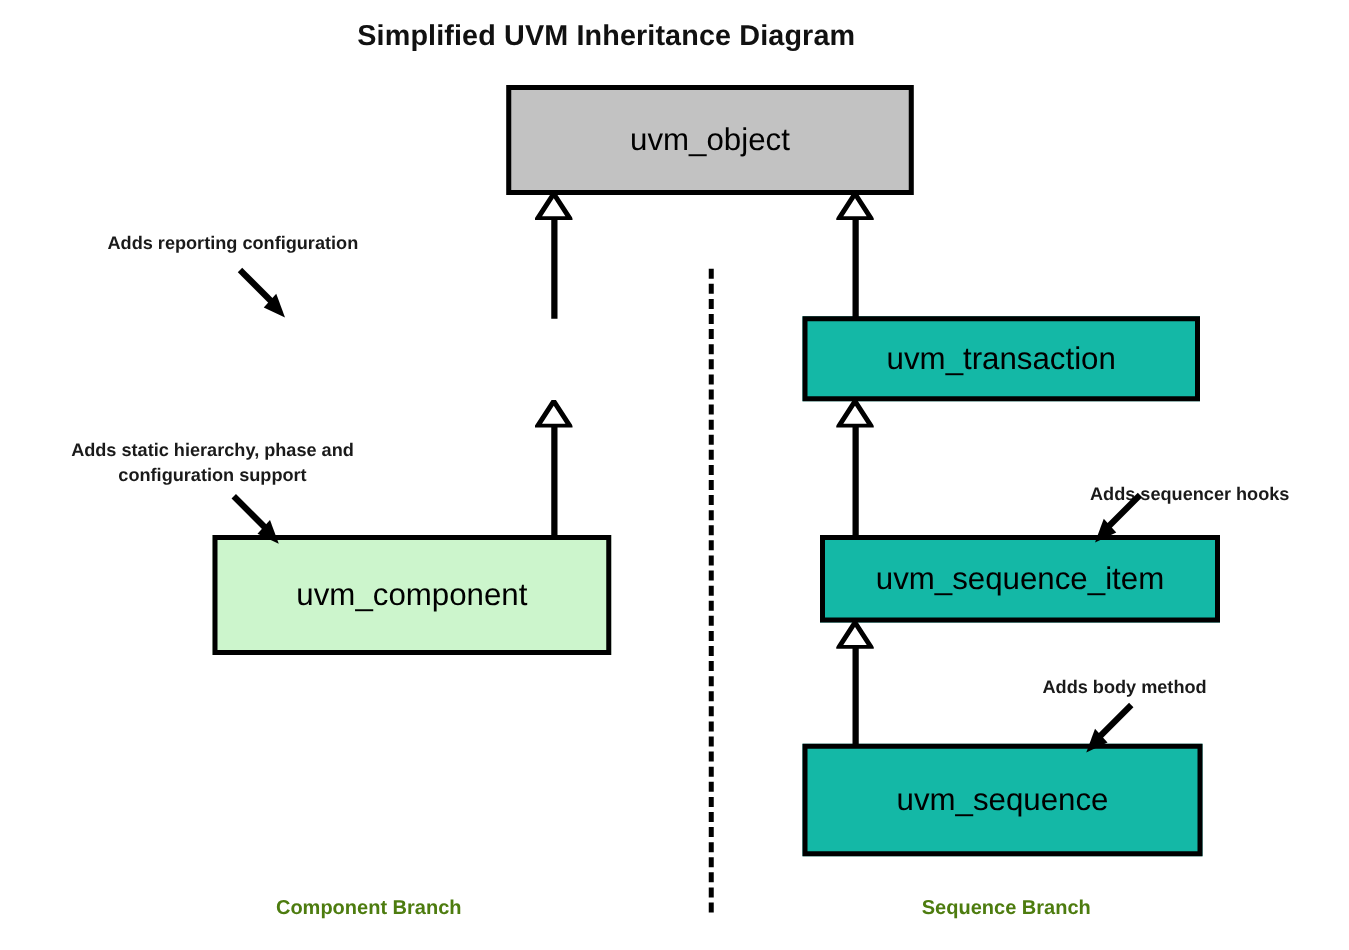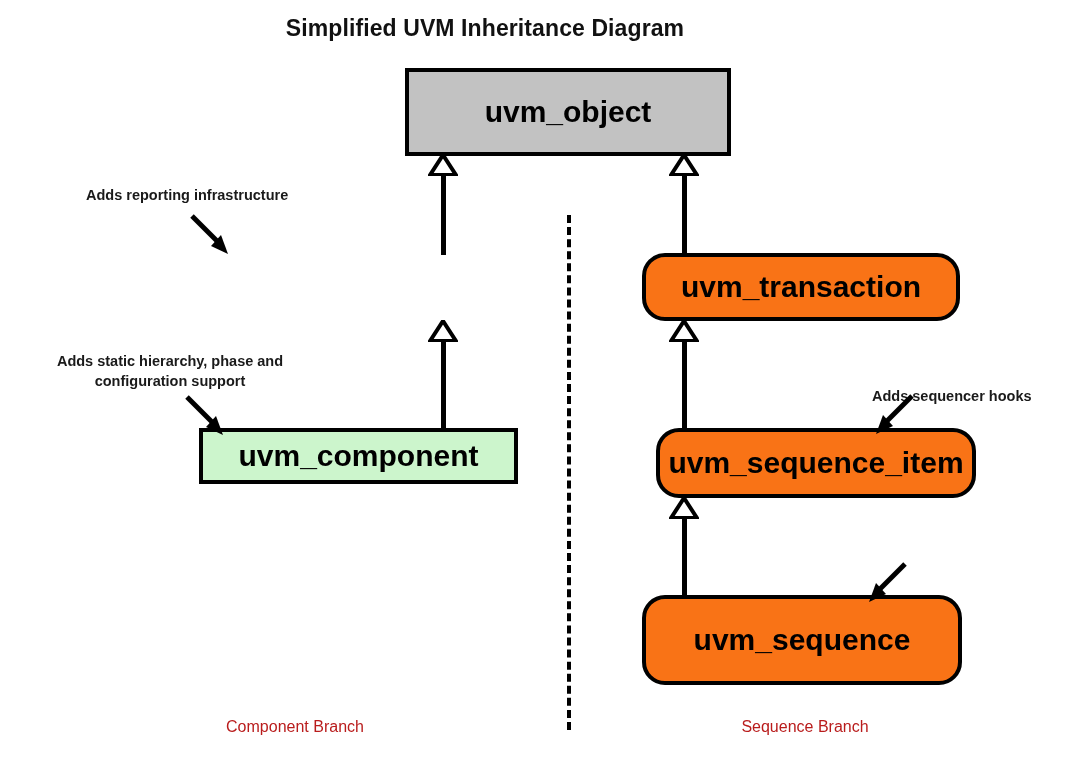--- a/index.html
+++ b/index.html
@@ -33,29 +33,29 @@
   }
 
   
   .node {
     position: absolute;
     box-sizing: border-box;
     border: 4px solid #000000;
     display: flex;
     align-items: center;
     justify-content: center;
-    font-size: 30px;
-    font-weight: bold;
+    font-size: 25px;
+    font-weight: normal;
     color: #000000;
     line-height: 1;
     white-space: nowrap;
   }
   .node.gray   { background: #c2c2c2; }
   .node.green  { background: #ccf5cc; }
-  .node.yellow { background: #f97316; border-radius: 23px; }
+  .node.yellow { background: #14b8a6; }
 
   
   .conn {
     position: absolute;
   }
   .conn .stem {
     position: absolute;
     background: #000000;
     width: 5px;
     left: 50%;
@@ -90,39 +90,39 @@
   .divider {
     position: absolute;
     width: 0;
     border-left: 4px dashed #000000;
   }
 
   
   .branch-label {
     position: absolute;
     font-size: 16px;
-    font-weight: normal;
-    color: #b91c1c;
+    font-weight: bold;
+    color: #4d7c0f;
     text-align: center;
     white-space: nowrap;
   }
 </style>
 </head>
 <body>
 
 <div id="canvas">
 
   <div class="diagram-title">Simplified UVM Inheritance Diagram</div>
 
   <div class="node gray" style="left:405px; top:68px; width:326px; height:88px;">
     <span>uvm_object</span>
   </div>
 
 
-  <div class="node green" style="left:170px; top:428px; width:319px; height:56px;margin-left:29px;">
+  <div class="node green" style="left:170px; top:428px; width:319px; height:96px;">
     <span>uvm_component</span>
   </div>
 
   <div class="node yellow" style="left:642px; top:253px; width:318px; height:68px;">
     <span>uvm_transaction</span>
   </div>
 
   <div class="node yellow" style="left:656px; top:428px; width:320px; height:70px;">
     <span>uvm_sequence_item</span>
   </div>
@@ -169,21 +169,21 @@
 
   <div class="conn" style="left:669px; top:497px; width:30px; height:100px;">
     <div class="tri">
       <svg width="30" height="22" viewBox="0 0 30 22">
         <polygon points="15,1 28,21 2,21" fill="#ffffff" stroke="#000000" stroke-width="4" stroke-linejoin="miter"></polygon>
       </svg>
     </div>
     <div class="stem" style="top:20px; height:80px;"></div>
   </div>
 
-  <div class="note left" style="left:86px; top:186px; width:245px;">Adds reporting infrastructure</div>
+  <div class="note left" style="left:86px; top:186px; width:245px;">Adds reporting configuration</div>
   <div class="note-arrow" style="left:188px; top:212px;">
     <svg width="48" height="44" viewBox="0 0 48 44">
       <line x1="4" y1="4" x2="33" y2="33" stroke="#000000" stroke-width="5"></line>
       <polygon points="40,42 23,34 33,23" fill="#000000"></polygon>
     </svg>
   </div>
 
   <div class="note center" style="left:30px; top:352px; width:280px;">Adds static hierarchy, phase and
 configuration support</div>
   <div class="note-arrow" style="left:183px; top:393px;">
@@ -194,20 +194,21 @@
   </div>
 
   <div class="note left" style="left:872px; top:372px; width:215px;margin-top:15px;">Adds sequencer hooks</div>
   <div class="note-arrow" style="left:868px; top:392px;">
     <svg width="48" height="44" viewBox="0 0 48 44">
       <line x1="44" y1="4" x2="15" y2="33" stroke="#000000" stroke-width="5"></line>
       <polygon points="8,42 15,23 25,34" fill="#000000"></polygon>
     </svg>
   </div>
 
+  <div class="note left" style="left:834px; top:541px; width:190px;">Adds body method</div>
   <div class="note-arrow" style="left:861px; top:560px;">
     <svg width="48" height="44" viewBox="0 0 48 44">
       <line x1="44" y1="4" x2="15" y2="33" stroke="#000000" stroke-width="5"></line>
       <polygon points="8,42 15,23 25,34" fill="#000000"></polygon>
     </svg>
   </div>
 
   <div class="divider" style="left:567px; top:215px; height:515px;"></div>
 
   <div class="branch-label" style="left:150px; top:718px; width:290px;">Component Branch</div>

